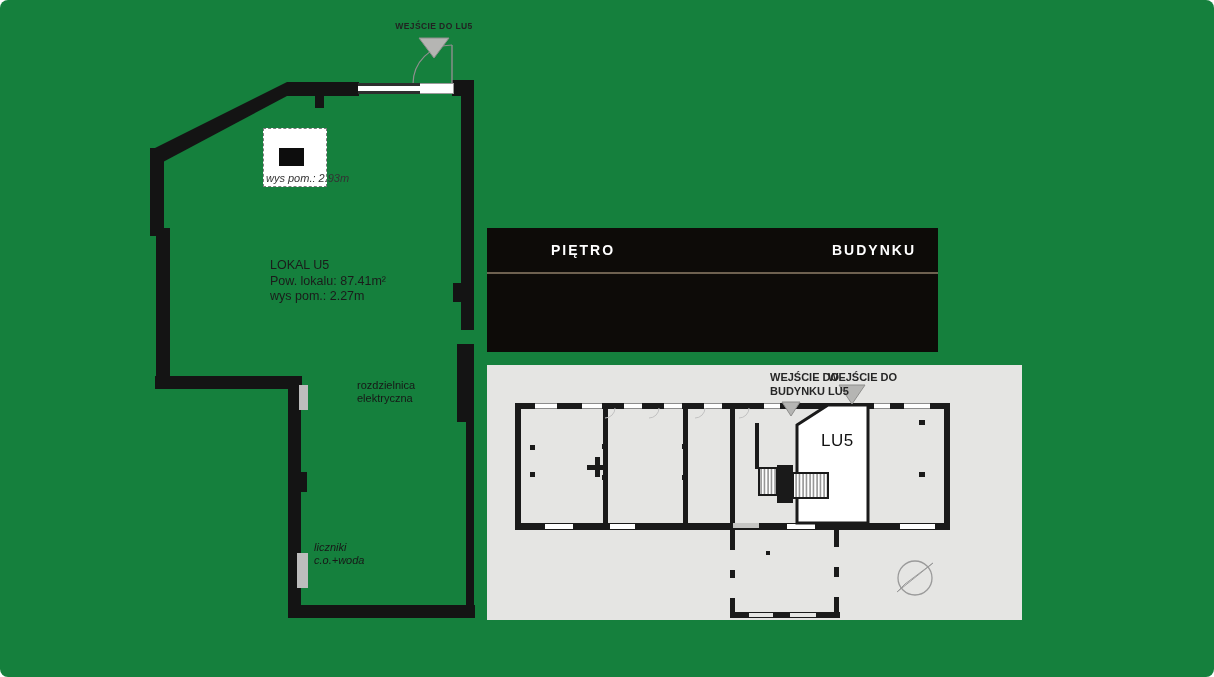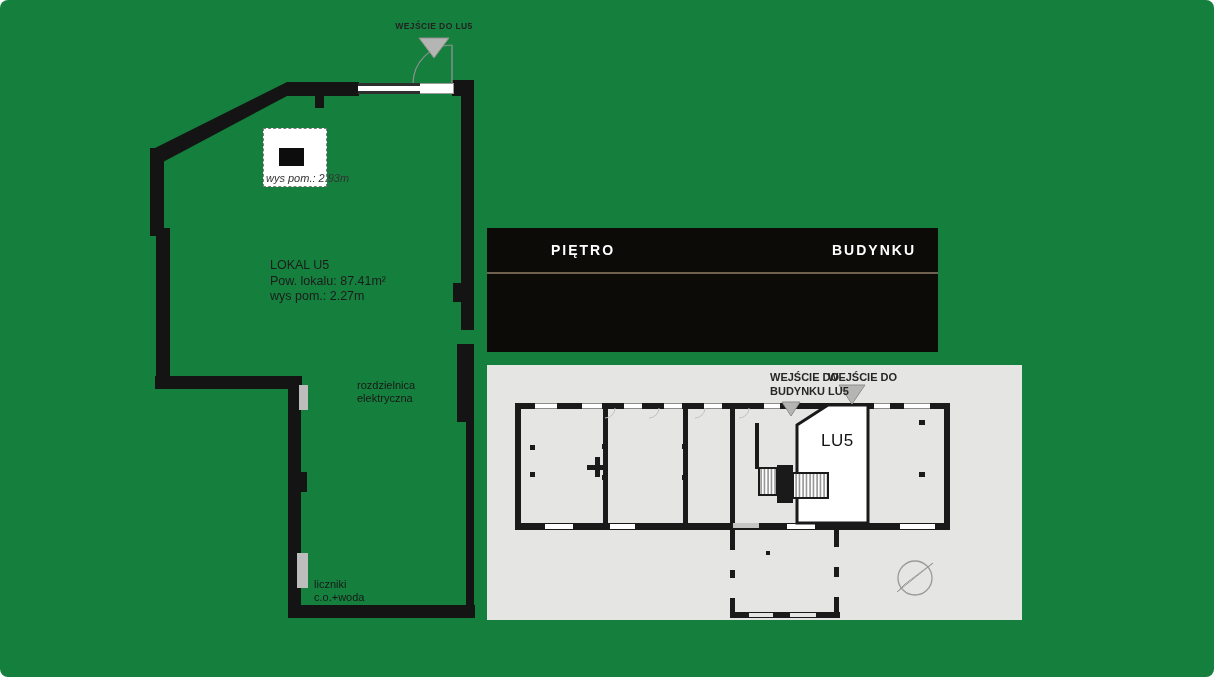--- a/index.html
+++ b/index.html
@@ -86,21 +86,21 @@
     </div>
 
     <div class="abs unit-info pre">LOKAL U5
 Pow. lokalu: 87.41m²
 wys pom.: 2.27m</div>
 
     <div class="marker-rect" style="left:299px;top:385px;width:9px;height:25px;"></div>
     <div class="abs marker-label pre" style="left:313px;top:379px;margin-left:44px;">rozdzielnica
 elektryczna</div>
     <div class="marker-rect" style="left:297px;top:553px;width:11px;height:35px;"></div>
-    <div class="abs marker-label pre" style="left:314px;top:578px;">liczniki
+    <div class="abs marker-label pre" style="left:314px;top:541px;font-style:italic;">liczniki
 c.o.+woda</div>
   </div>
 
   <div class="abs panel">
     <div class="prow r1">
       <span>PIĘTRO</span>
       <span>BUDYNKU</span>
     </div>
     <hr class="pdiv">
     <hr class="pdiv">

